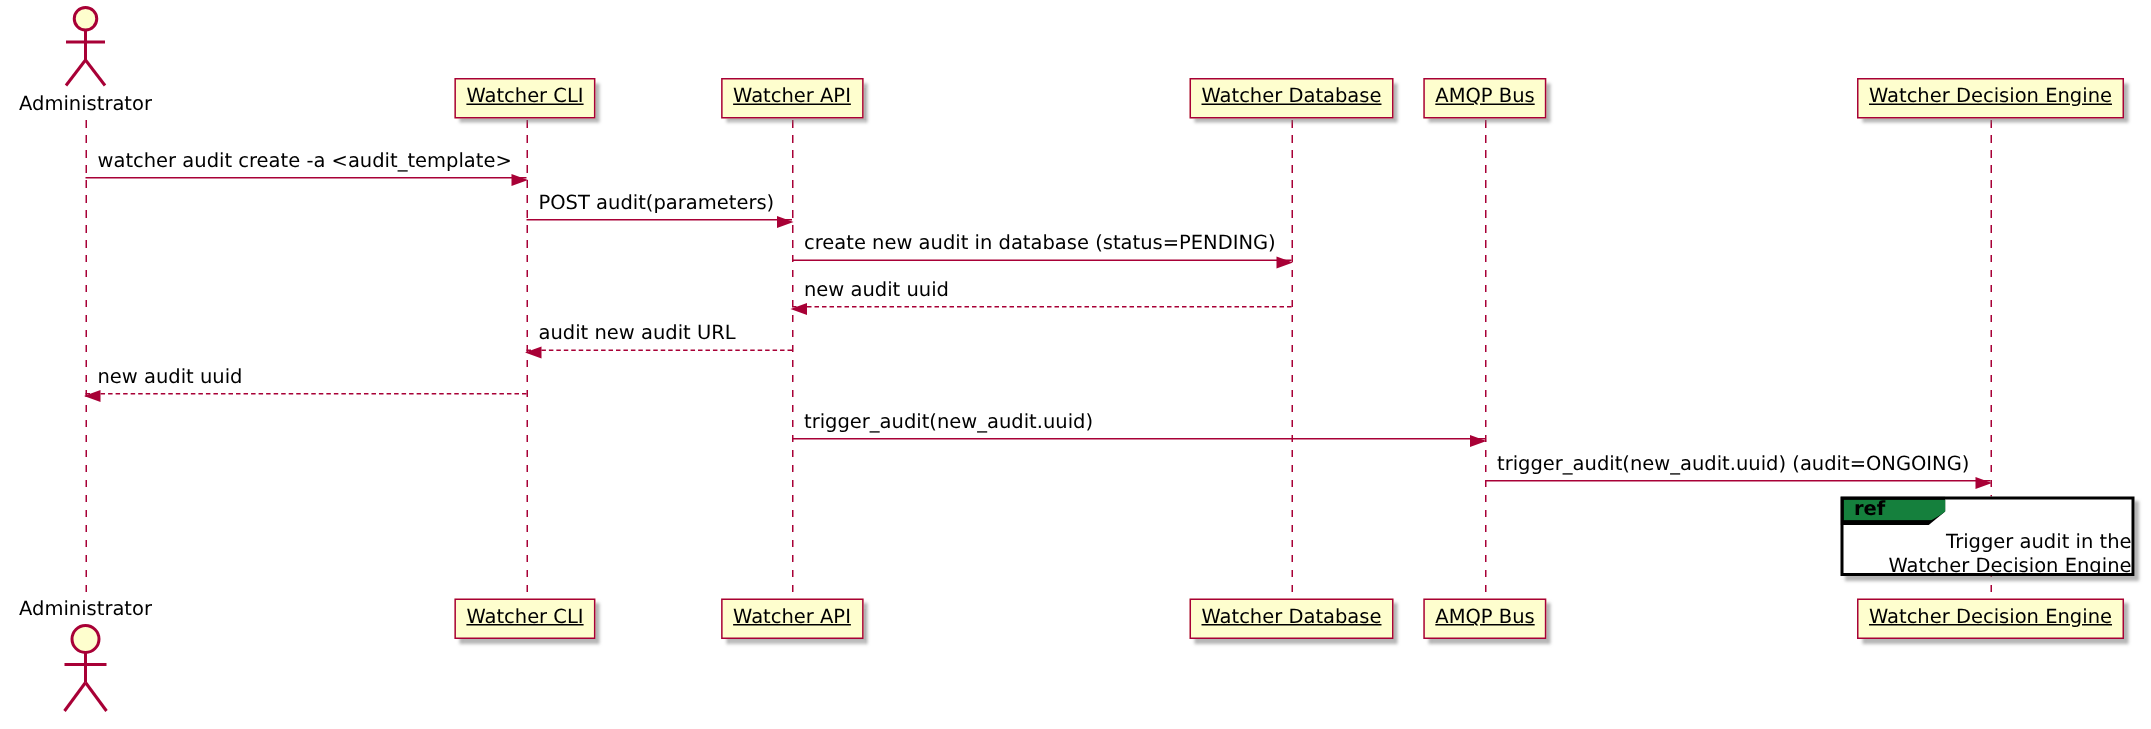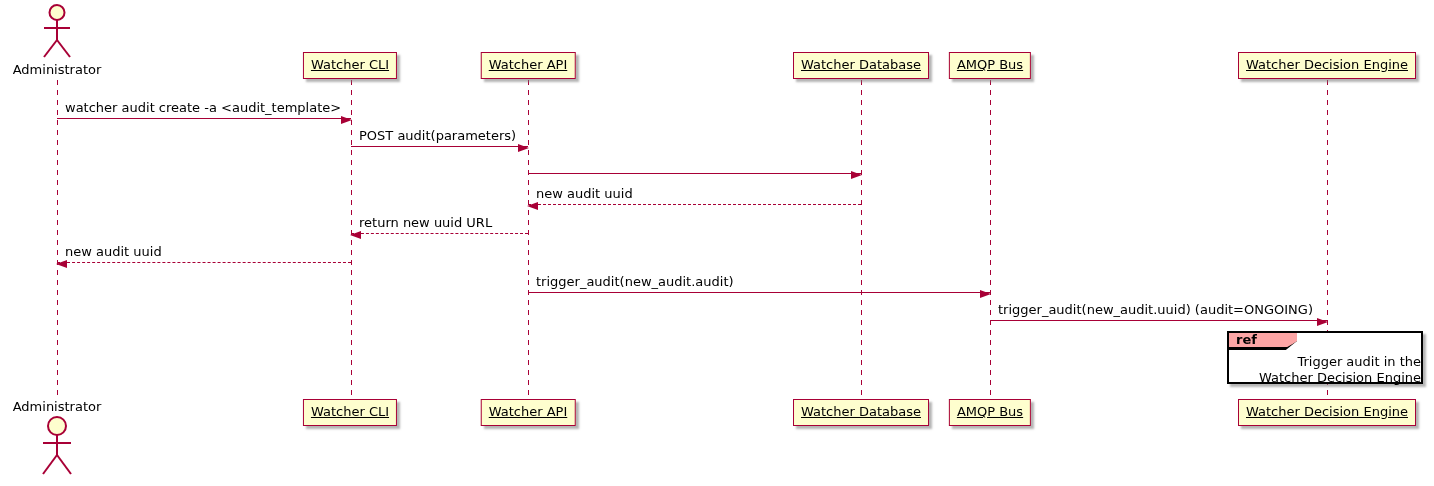--- a/index.html
+++ b/index.html
@@ -87,21 +87,21 @@
     left: -2px;
     width: 70px;
     height: 19px;
     background: #000000;
     clip-path: polygon(0 0, 100% 0, 100% 52%, 84% 100%, 0 100%);
   }
   .ref-head-inner {
     position: absolute;
     top: 2px; left: 2px;
     width: 64px; height: 14px;
-    background: #fca5a5;
+    background: #15803d;
     clip-path: polygon(0 0, 100% 0, 100% 48%, 82% 100%, 0 100%);
     font-weight: bold;
     line-height: 14px;
     padding-left: 7px;
   }
   .ref-body {
     position: absolute;
     top: 21px;
     left: 0; right: 0;
     text-align: right;
@@ -137,36 +137,37 @@
 
   <div class="msg solid" style="left:351px; top:129px; width:177px;">
     <span class="msg-label">POST audit(parameters)</span>
     <span class="head-r"></span>
   </div>
   <div class="msg solid" style="left:57px;  top:101px; width:294px;">
     <span class="msg-label">watcher audit create -a &lt;audit_template&gt;</span>
     <span class="head-r"></span>
   </div>
   <div class="msg solid" style="left:528px; top:156px; width:333px;">
+    <span class="msg-label">create new audit in database (status=PENDING)</span>
     <span class="head-r"></span>
   </div>
   <div class="msg dashed" style="left:528px; top:187px; width:333px;">
     <span class="msg-label">new audit uuid</span>
     <span class="head-l"></span>
   </div>
   <div class="msg dashed" style="left:351px; top:216px; width:177px;">
-    <span class="msg-label">return new uuid URL</span>
+    <span class="msg-label">audit new audit URL</span>
     <span class="head-l"></span>
   </div>
   <div class="msg dashed" style="left:57px;  top:245px; width:294px;">
     <span class="msg-label">new audit uuid</span>
     <span class="head-l"></span>
   </div>
   <div class="msg solid" style="left:528px; top:275px; width:462px;">
-    <span class="msg-label">trigger_audit(new_audit.audit)</span>
+    <span class="msg-label">trigger_audit(new_audit.uuid)</span>
     <span class="head-r"></span>
   </div>
   <div class="msg solid" style="left:990px; top:303px; width:337px;">
     <span class="msg-label">trigger_audit(new_audit.uuid) (audit=ONGOING)</span>
     <span class="head-r"></span>
   </div>
 
   <div class="ref-frame">
     <div class="ref-head">
       <div class="ref-head-inner">ref</div>

